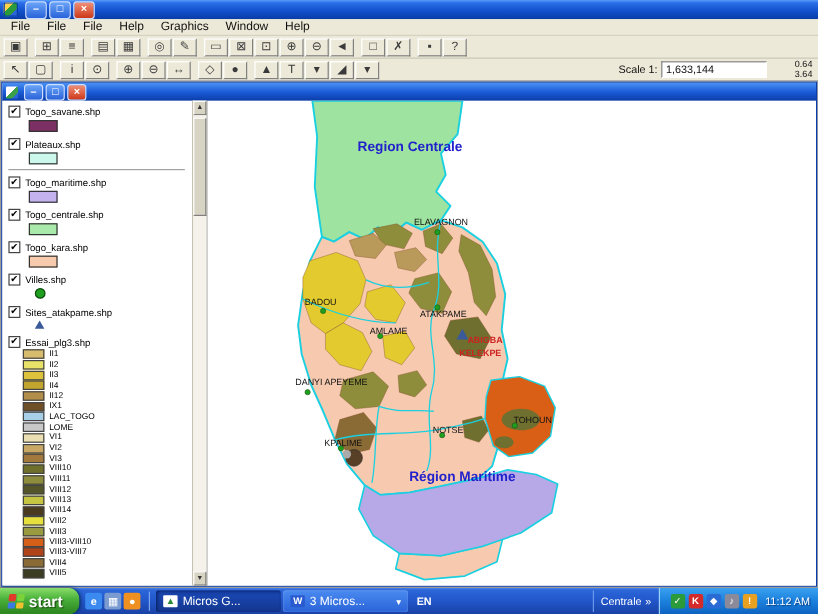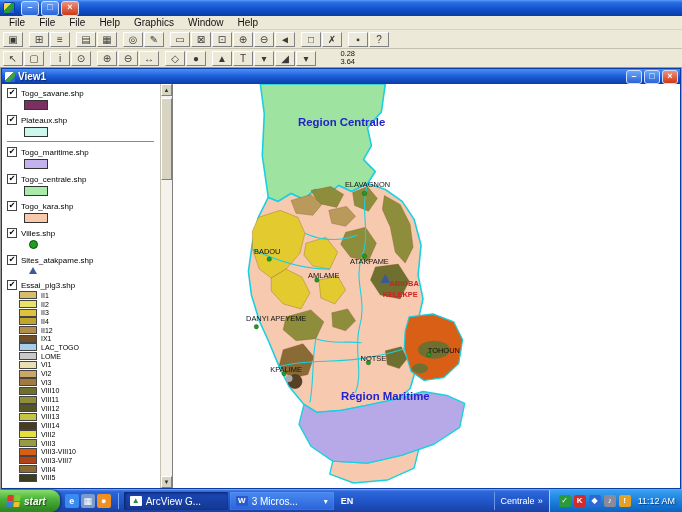--- a/index.html
+++ b/index.html
@@ -59,21 +59,21 @@
   .map-area{flex:1;background:#fff;position:relative}
   .map-area svg{position:absolute;inset:0;width:100%;height:100%}
   .mlabel{font-size:7.5px;fill:#111}
   .mlabel-red{font-size:7.5px;font-weight:bold}
   .rlabel{font-size:11.5px;font-weight:bold}
   
   .taskbar{position:absolute;left:0;right:0;bottom:0;height:22px;display:flex;align-items:center;
     background:linear-gradient(180deg,#4a80e8 0%,#2b66d8 8%,#2258cc 45%,#1941a5 100%)}
   .start{height:22px;display:flex;align-items:center;gap:4px;padding:0 14px 0 7px;border-radius:0 9px 9px 0;
     background:linear-gradient(180deg,#8ade6a 0%,#4cb33c 40%,#2f8a22 90%);
-    box-shadow:1px 0 3px #0a2a50;color:#fff;font-size:10px;font-weight:bold;font-style:italic;text-shadow:1px 1px 1px #1a4a10}
+    box-shadow:1px 0 3px #0a2a50;color:#fff;font-size:13px;font-weight:bold;text-shadow:1px 1px 1px #1a4a10}
   .start-flag{width:13px;height:12px;display:grid;grid-template:1fr 1fr / 1fr 1fr;gap:1px;transform:skewX(-8deg)}
   .start-flag div{border-radius:1px}
   .qlaunch{display:flex;align-items:center;gap:2px;padding:0 5px}
   .qicon{width:14px;height:14px;border-radius:2px;font-size:9px;font-weight:bold;color:#fff;text-align:center;line-height:14px}
   .ql-div{width:2px;height:16px;border-left:1px solid #7aa6f0;margin:0 2px}
   .taskbtn{height:18px;margin:0 1px;display:flex;align-items:center;gap:4px;padding:0 6px;width:92px;border-radius:2px;
     background:linear-gradient(#4a8af0,#2a63d8);box-shadow:inset 0 0 1px #a8c8ff;color:#fff;font-size:10px;white-space:nowrap;overflow:hidden}
   .taskbtn.active{background:linear-gradient(#1b49b8,#14378f);box-shadow:inset 1px 1px 3px #081f60}
   .ticon{width:12px;height:10px;border-radius:1px;flex:none;font-size:8px;line-height:10px;text-align:center;font-weight:bold}
   .task-chev{font-size:8px;margin-left:auto}
@@ -172,31 +172,34 @@
       <button class="tbtn" style="margin-left: 5px;">▲</button>
 
       <button class="tbtn">T</button>
 
       <button class="tbtn">▾</button>
 
       <button class="tbtn">◢</button>
 
       <button class="tbtn">▾</button>
     </div>
+  <div class="scale-area">
+    <span>Scale 1:</span>
+    <span class="scale-box">1,633,144</span>
+  </div>
   <div class="coords">
-    <div>0.28</div>
+    <div>0.64</div>
     <div>3.64</div>
   </div>
 </div>
 
 <div class="workspace">
   <div class="view-window">
     <div class="view-titlebar">
       <div class="view-icon"></div>
-      <span class="view-title-text">View1</span>
       <span class="winbtn">–</span>
       <span class="winbtn">□</span>
       <span class="winbtn close">×</span>
     </div>
     <div class="view-body">
 
       <div class="toc">
         <div class="toc-list">
 
           <div>
@@ -475,21 +478,21 @@
       <span class="qicon" style="background: rgb(58, 138, 240);">e</span>
 
       <span class="qicon" style="background: rgb(122, 154, 208);">▦</span>
 
       <span class="qicon" style="background: rgb(240, 144, 32);">●</span>
     </div>
   <div class="ql-div"></div>
 
   <div class="taskbtn active">
     <span class="ticon" style="background:#ffffff;color:#2a8a3a">▲</span>
-    <span>ArcView G...</span>
+    <span>Micros G...</span>
   </div>
   <div class="taskbtn">
     <span class="ticon" style="background:#2a5ad0;color:#fff">W</span>
     <span>3 Micros...</span>
     <span class="task-chev">▾</span>
   </div>
 
   <span class="lang">EN</span>
 
   <div class="desktopbar">

